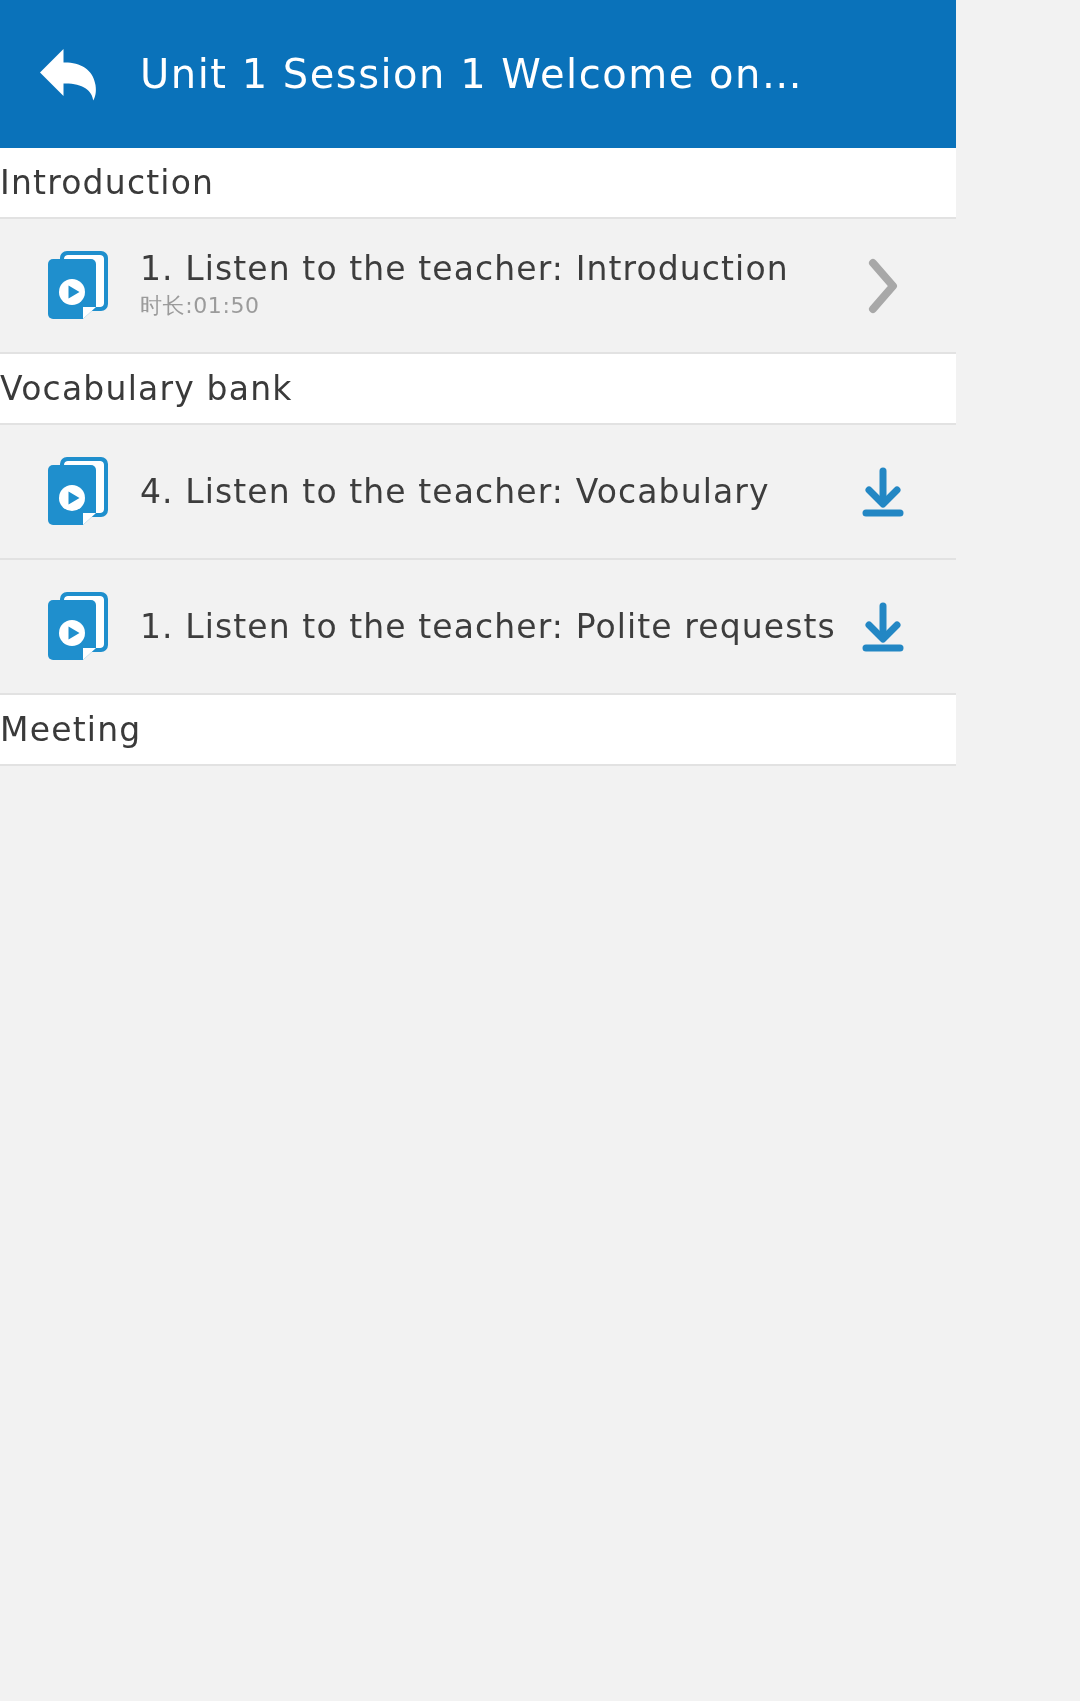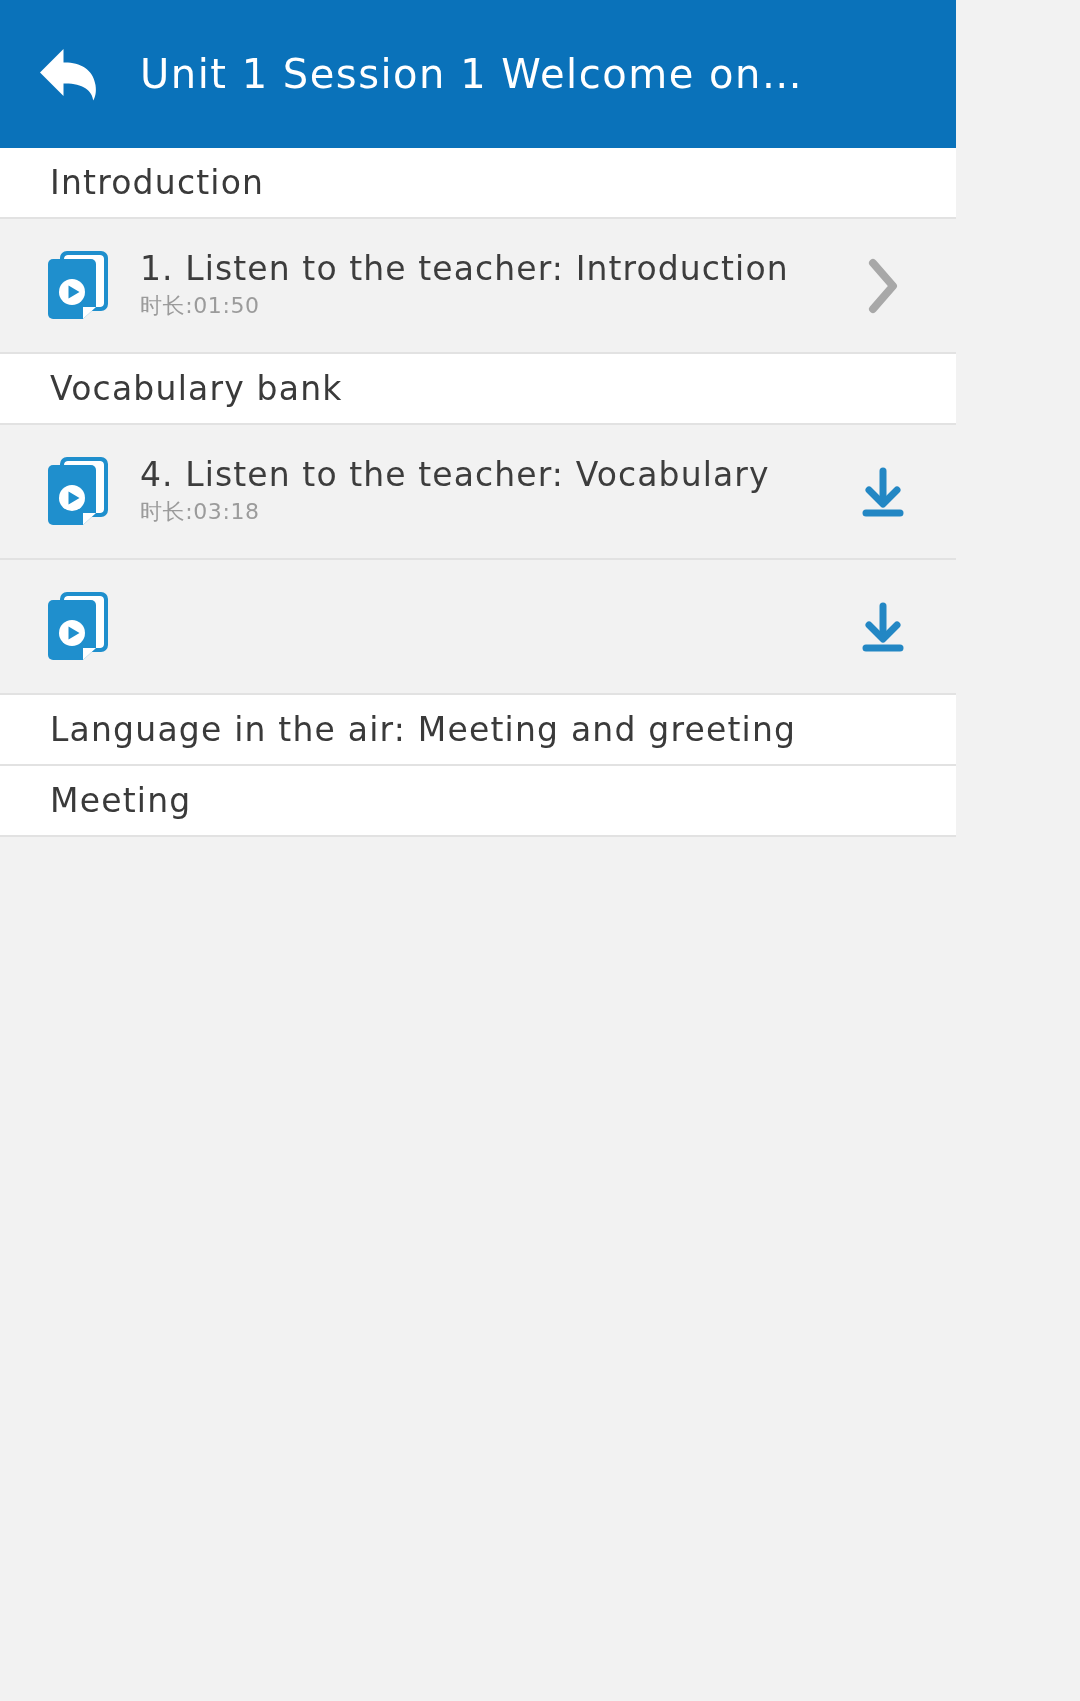--- a/index.html
+++ b/index.html
@@ -61,21 +61,20 @@
     background: #ffffff;
     flex: 0 0 auto;
     width: 100%;
   }
 
   .section-header {
     background: #ffffff;
     height: 71px;
     display: flex;
     align-items: center;
-    padding-left: 50px;
     padding-right: 30px;
     border-bottom: 2px solid #e2e2e2;
   }
   .section-header:first-child { border-top: none; }
   .section-header .section-label {
     font-size: 33px;
     color: #3a3a3a;
     letter-spacing: 1.2px;
     white-space: nowrap;
   }
@@ -196,21 +195,20 @@
           <rect x="18" y="4" width="40" height="52" rx="4" ry="4" fill="#ffffff"></rect>
           <rect x="16" y="2" width="44" height="56" rx="5" ry="5" fill="none" stroke="#1f8fcd" stroke-width="4"></rect>
           <path d="M2 13 a5 5 0 0 1 5 -5 h38 a5 5 0 0 1 5 5 v43 l-13 12 h-30 a5 5 0 0 1 -5 -5 z" fill="#1f8fcd"></path>
           <path d="M50 56 l-13 12 v-12 z" fill="#ffffff"></path>
           <circle cx="26" cy="41" r="13" fill="#ffffff"></circle>
           <path d="M22.5 34.5 L33.5 41 L22.5 47.5 Z" fill="#1f8fcd"></path>
         </svg>
       </span>
       <span class="lesson-text">
         <span class="lesson-title">4. Listen to the teacher: Vocabulary</span>
-        <span class="lesson-duration">时长:03:18</span>
       </span>
       <span class="row-action">
         <svg width="58" height="58" viewBox="0 0 58 58">
           <path d="M29 8 L29 38" fill="none" stroke="#2387c4" stroke-width="7" stroke-linecap="round"></path>
           <path d="M15 27 L29 41 L43 27" fill="none" stroke="#2387c4" stroke-width="7" stroke-linecap="round" stroke-linejoin="round"></path>
           <path d="M12 50 L46 50" fill="none" stroke="#2387c4" stroke-width="7" stroke-linecap="round"></path>
         </svg>
       </span>
     </div>
 
@@ -221,33 +219,31 @@
           <rect x="16" y="2" width="44" height="56" rx="5" ry="5" fill="#1f8fcd"></rect>
           <rect x="18" y="4" width="40" height="52" rx="4" ry="4" fill="#ffffff"></rect>
           <rect x="16" y="2" width="44" height="56" rx="5" ry="5" fill="none" stroke="#1f8fcd" stroke-width="4"></rect>
           <path d="M2 13 a5 5 0 0 1 5 -5 h38 a5 5 0 0 1 5 5 v43 l-13 12 h-30 a5 5 0 0 1 -5 -5 z" fill="#1f8fcd"></path>
           <path d="M50 56 l-13 12 v-12 z" fill="#ffffff"></path>
           <circle cx="26" cy="41" r="13" fill="#ffffff"></circle>
           <path d="M22.5 34.5 L33.5 41 L22.5 47.5 Z" fill="#1f8fcd"></path>
         </svg>
       </span>
       <span class="lesson-text">
+        <span class="lesson-title">1. Listen to the teacher: Polite requests</span>
       </span>
       <span class="row-action">
         <svg width="58" height="58" viewBox="0 0 58 58">
           <path d="M29 8 L29 38" fill="none" stroke="#2387c4" stroke-width="7" stroke-linecap="round"></path>
           <path d="M15 27 L29 41 L43 27" fill="none" stroke="#2387c4" stroke-width="7" stroke-linecap="round" stroke-linejoin="round"></path>
           <path d="M12 50 L46 50" fill="none" stroke="#2387c4" stroke-width="7" stroke-linecap="round"></path>
         </svg>
       </span>
     </div>
 
-    <div class="section-header">
-      <span class="section-label">Language in the air: Meeting and greeting</span>
-    </div>
 
     <div class="section-header">
       <span class="section-label">Meeting</span>
     </div>
 
   </div>
 
   <div class="filler"></div>
 
 </div>

